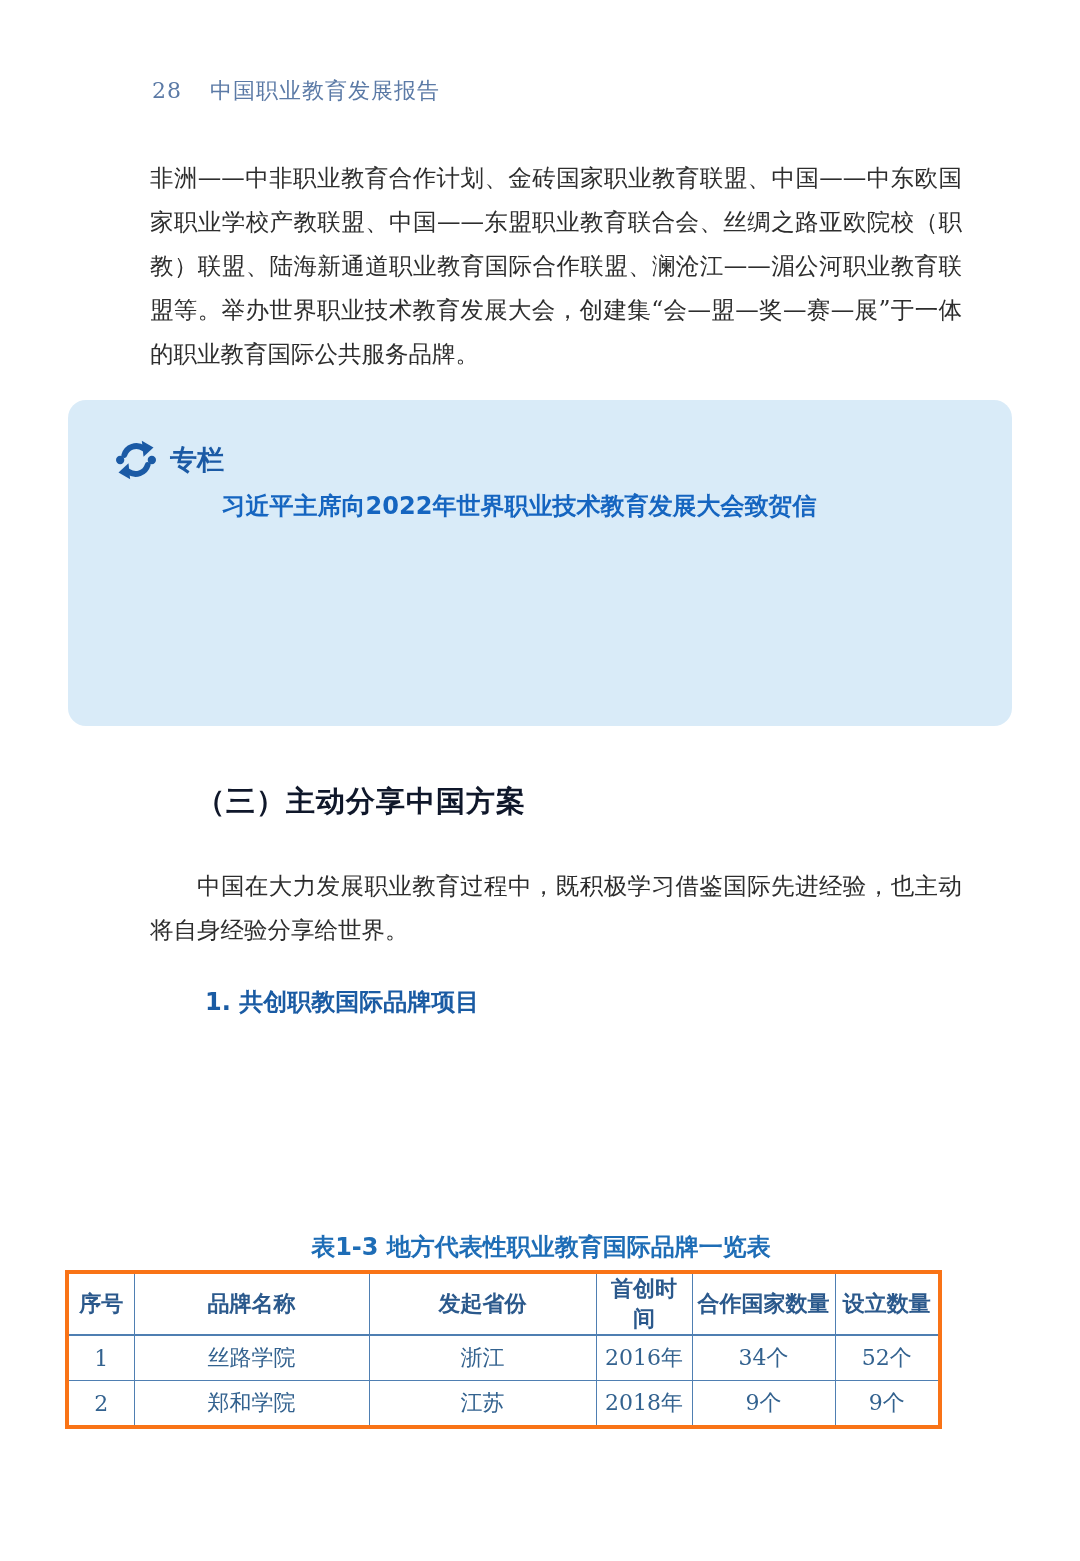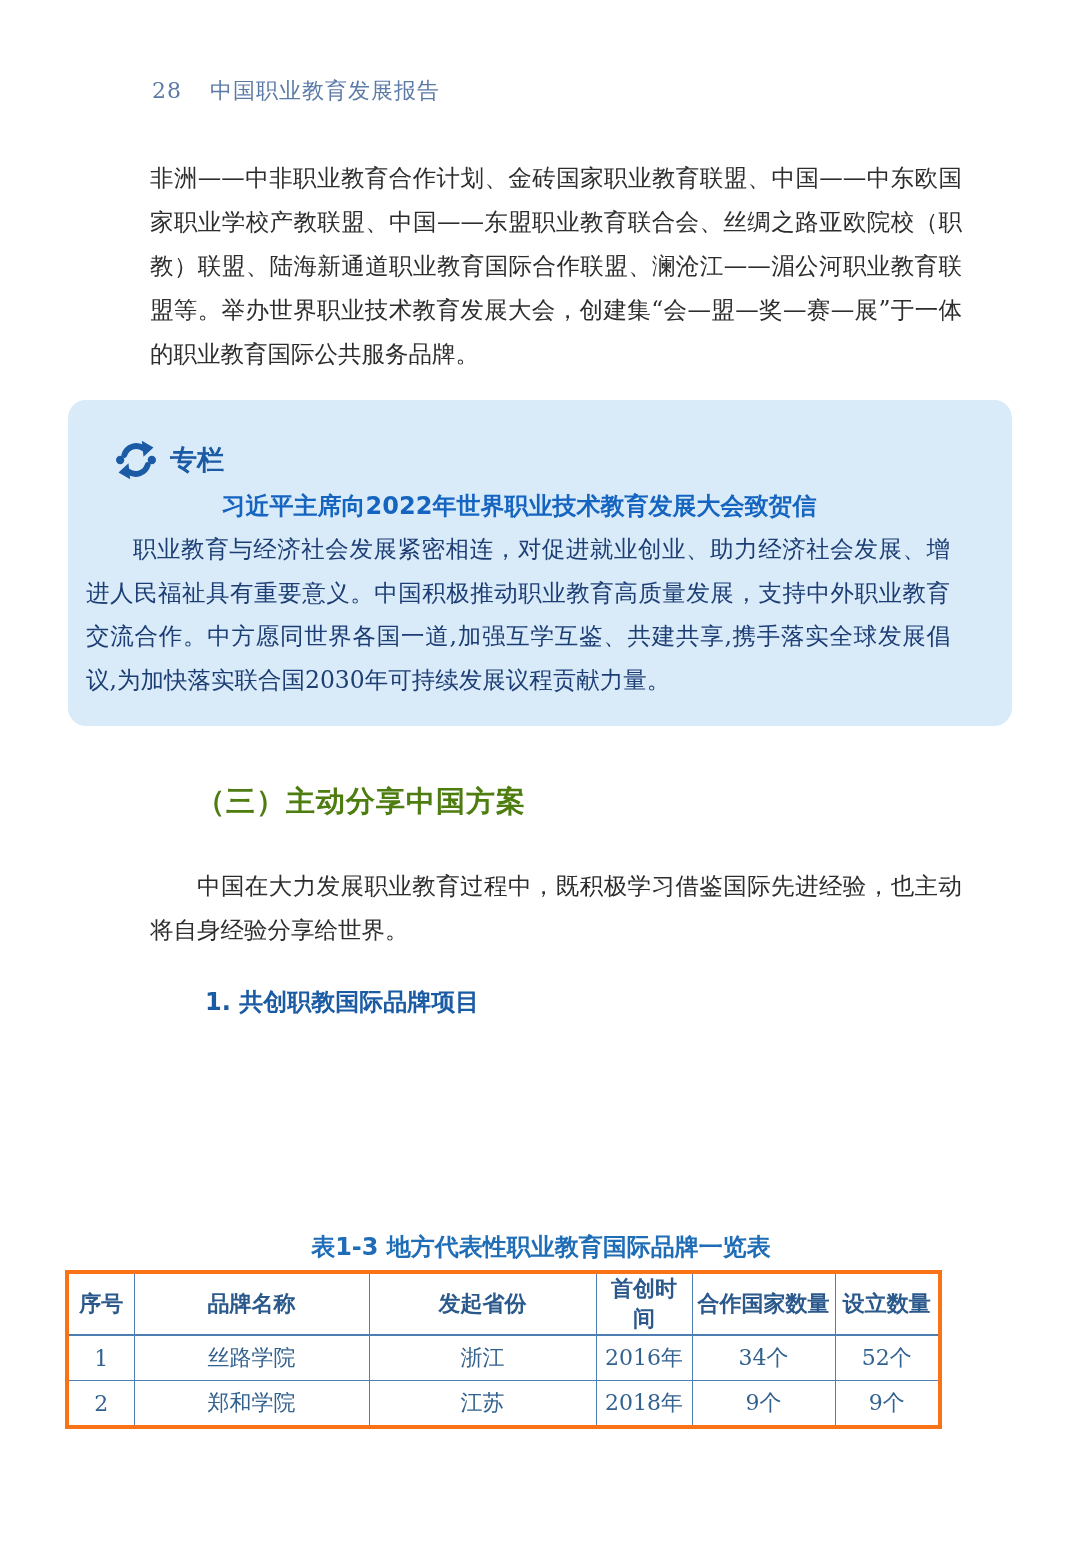--- a/index.html
+++ b/index.html
@@ -43,21 +43,21 @@
     font-family:"DejaVu Sans","Liberation Sans",sans-serif;
   }
   .column-body {
     position:absolute; top:128px; left:18px; right:62px;
     color:#1d3e75; font-size:23.5px; line-height:43.5px;
     text-align:justify; text-indent:2em;
   }
   
   .section-heading {
     position:absolute; top:782px; left:196px;
-    color:#4d7c0f; font-size:29px; font-weight:bold;
+    color:#0f172a; font-size:29px; font-weight:bold;
     font-family:Liberation Serif, serif;
     letter-spacing:1px;
   }
   .sub-heading {
     position:absolute; top:986px; left:205px;
     color:#1a5ba3; font-size:24px; font-weight:bold;
     font-family:"DejaVu Sans","Liberation Sans",sans-serif;
   }
   
   .table-caption {
@@ -109,21 +109,20 @@
             <polygon points="31,1 45,9 33,20"></polygon>
             <polygon points="17,47 3,39 15,28"></polygon>
             <circle cx="5" cy="24" r="5"></circle>
             <circle cx="43" cy="24" r="5"></circle>
           </g>
         </svg>
       </span>
       <span class="column-label">专栏</span>
     </div>
     <div class="column-title">习近平主席向2022年世界职业技术教育发展大会致贺信</div>
-    <div class="column-body">职业教育与经济社会发展紧密相连，对促进就业创业、助力经济社会发展、增进人民福祉具有重要意义。中国积极推动职业教育高质量发展，支持中外职业教育交流合作。中方愿同世界各国一道,加强互学互鉴、共建共享,携手落实全球发展倡议,为加快落实联合国2030年可持续发展议程贡献力量。</div>
   </div>
 
   <div class="section-heading">（三）主动分享中国方案</div>
 
   <div class="para indent p2">中国在大力发展职业教育过程中，既积极学习借鉴国际先进经验，也主动将自身经验分享给世界。</div>
 
   <div class="sub-heading">1. 共创职教国际品牌项目</div>
 
 
   <div class="table-caption">表1-3  地方代表性职业教育国际品牌一览表</div>

